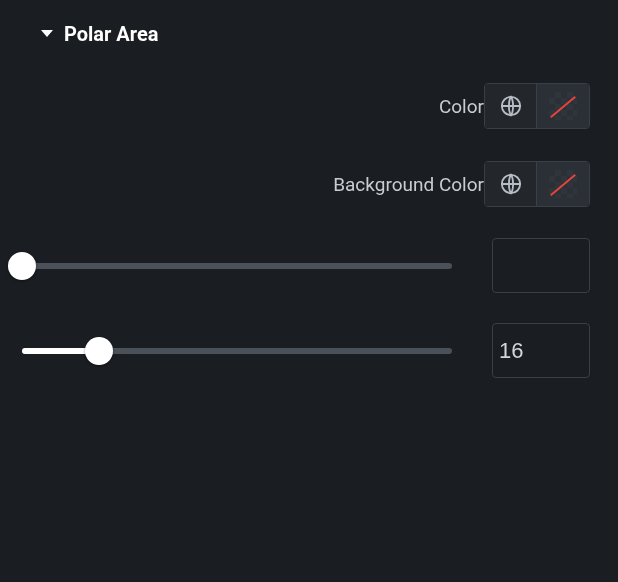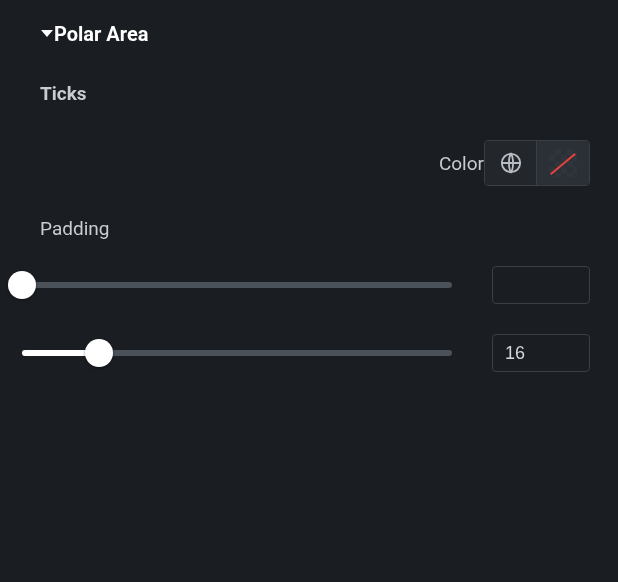--- a/index.html
+++ b/index.html
@@ -8,21 +8,21 @@
     font-family: -apple-system, BlinkMacSystemFont, "Segoe UI", Roboto, sans-serif;
     color: #c8cdd3;
     width: 618px;
     height: 582px;
     overflow: hidden;
   }
   .panel { padding: 22px 28px 22px 40px; }
   .section-header {
     display: flex;
     align-items: center;
-    gap: 0;
+    gap: 10px;
     margin-bottom: 36px;
   }
   .section-header .caret { width: 14px; height: 14px; display: flex; align-items: center; justify-content: center; }
   .section-title {
     font-size: 20px;
     font-weight: 700;
     color: #fff;
   }
   .subsection-title {
     font-size: 19px;
@@ -107,27 +107,27 @@
     position: absolute;
     width: 28px; height: 28px;
     background: #fff;
     border-radius: 50%;
     top: 50%;
     transform: translate(-50%, -50%);
     box-shadow: 0 1px 3px rgba(0,0,0,0.4);
   }
   .num-input {
     width: 98px;
-    height: 38px;
+    height: 55px;
     background: transparent;
     border: 1px solid #3a3f46;
     border-radius: 4px;
     color: #d3d6da;
-    font-size: 18px;
-    padding: 0 12px;
+    font-size: 22px;
+    padding: 0 6px;
     outline: none;
   }
   svg { display: block; }
   .checker {
     position: absolute; inset: 0;
     background-image:
       linear-gradient(45deg, #3a3f46 25%, transparent 25%),
       linear-gradient(-45deg, #3a3f46 25%, transparent 25%),
       linear-gradient(45deg, transparent 75%, #3a3f46 75%),
       linear-gradient(-45deg, transparent 75%, #3a3f46 75%);
@@ -151,21 +151,20 @@
 
   <div class="section-header">
     <span class="caret">
       <svg width="14" height="10" viewBox="0 0 14 10">
           <path d="M1 1 L7 8 L13 1 Z" fill="#fff"></path>
         </svg>
     </span>
     <span class="section-title">Polar Area</span>
   </div>
 
-  <div class="subsection-title">Ticks</div>
 
   <div class="row">
     <span class="row-label">Color</span>
     <div class="color-pair">
       <div class="globe-btn">
         <span>
           <svg width="22" height="22" viewBox="0 0 24 24" fill="none" stroke="#b7bdc4" stroke-width="2">
             <circle cx="12" cy="12" r="10"></circle>
             <line x1="2" y1="12" x2="22" y2="12"></line>
             <path d="M12 2 C15 6 15 18 12 22 C9 18 9 6 12 2 Z"></path>
@@ -174,23 +173,42 @@
       </div>
       <div class="swatch-btn">
         <div class="swatch-box">
           <div class="checker"></div>
           <div class="slash"></div>
         </div>
       </div>
     </div>
   </div>
 
+  <div class="row">
+    <span class="row-label">Background Color</span>
+    <div class="color-pair">
+      <div class="globe-btn">
+        <span>
+          <svg width="22" height="22" viewBox="0 0 24 24" fill="none" stroke="#b7bdc4" stroke-width="2">
+            <circle cx="12" cy="12" r="10"></circle>
+            <line x1="2" y1="12" x2="22" y2="12"></line>
+            <path d="M12 2 C15 6 15 18 12 22 C9 18 9 6 12 2 Z"></path>
+          </svg>
+        </span>
+      </div>
+      <div class="swatch-btn">
+        <div class="swatch-box">
+          <div class="checker"></div>
+          <div class="slash"></div>
+        </div>
+      </div>
+    </div>
+  </div>
 
   <div class="slider-section">
-    <span class="slider-label">Padding</span>
     <div class="slider-row">
       <div class="slider-track-wrap">
         <div class="slider-track">
           <div class="slider-fill" id="padding-fill" style="width: 0%;"></div>
         </div>
         <div class="slider-thumb" id="padding-thumb" style="left: 0%;"></div>
       </div>
       <input class="num-input" value="" style="">
     </div>
   </div>

